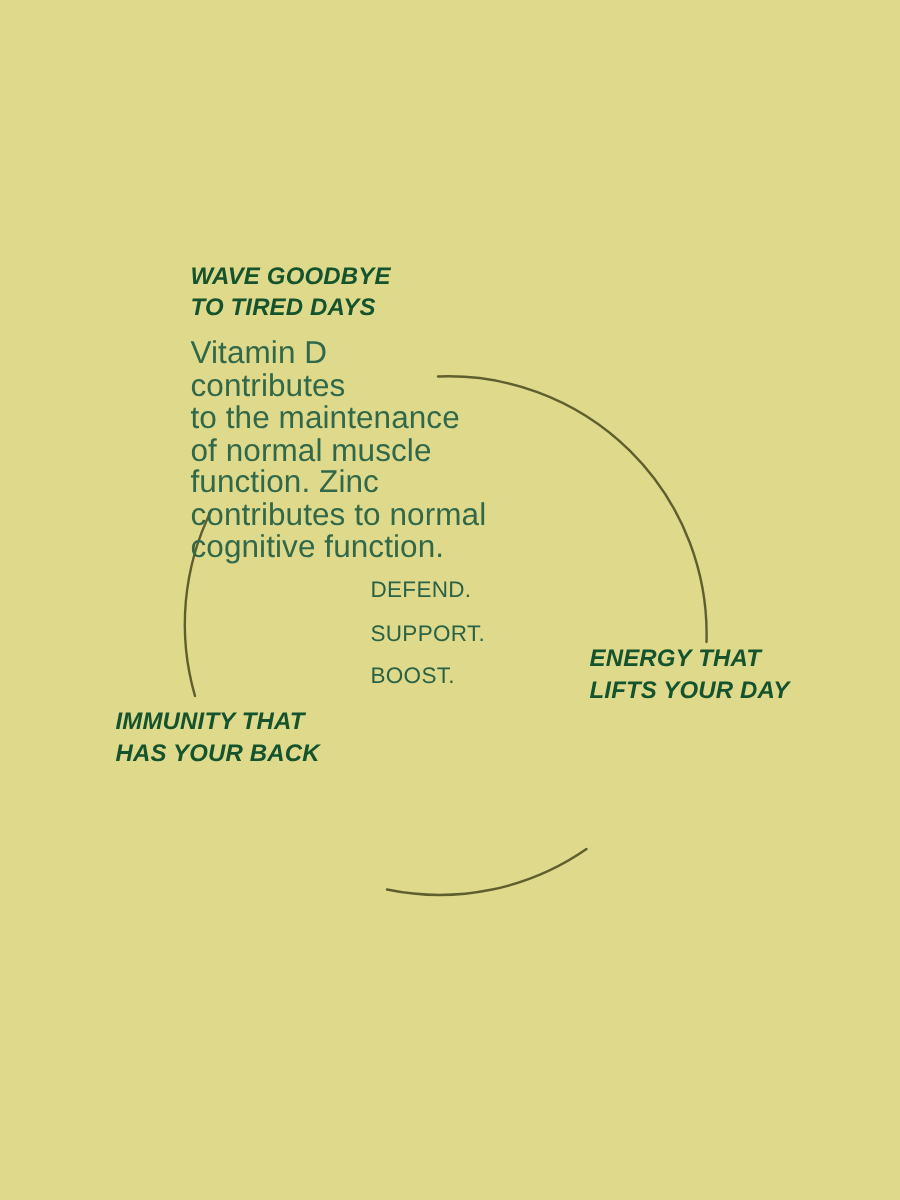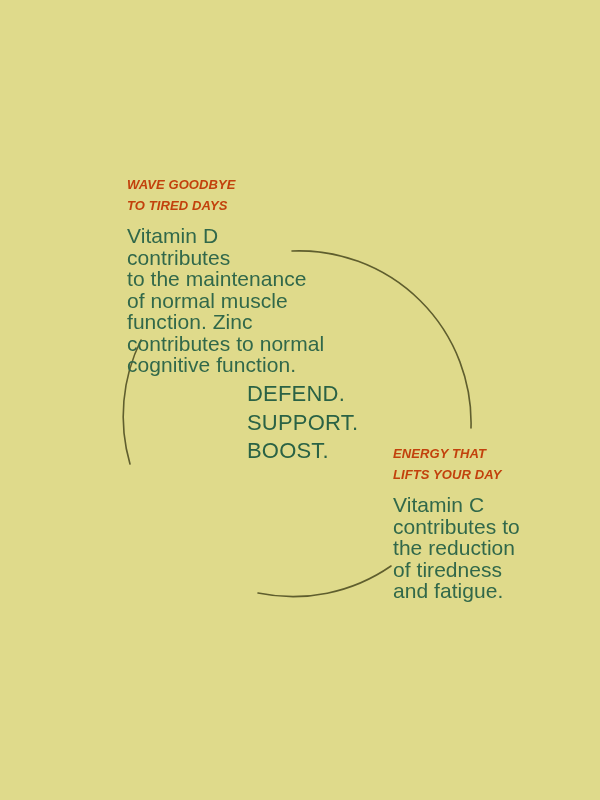--- a/index.html
+++ b/index.html
@@ -26,47 +26,47 @@
     width: 600px;
     height: 800px;
     pointer-events: none;
   }
   .block {
     position: absolute;
   }
   .heading {
     font-weight: bold;
     font-style: italic;
-    font-size: 13px;
+    font-size: 16px;
     line-height: 21px;
     letter-spacing: 0.1px;
-    color: #c2410c;
+    color: #14532d;
     margin: 0 0 9px 0;
     white-space: pre-line;
   }
   .body-text {
     font-size: 21px;
     line-height: 21.5px;
     color: #31684a;
     margin: 0;
     white-space: pre-line;
     letter-spacing: 0.05px;
   }
   .center-text {
     position: absolute;
-    font-size: 22px;
+    font-size: 15px;
     line-height: 28.5px;
     color: #2a6245;
     white-space: pre-line;
     letter-spacing: 0.2px;
   }
   
   #block-wave      { left: 127px; top: 174px; width: 200px; }
   #block-immunity  { left: 77px;  top: 471px; width: 210px; }
-  #block-energy    { left: 393px; top: 429px; width: 165px; margin-top: 14px; }
+  #block-energy    { left: 393px; top: 429px; width: 165px; }
   #center-tagline  { left: 247px; top: 380px; }
 </style>
 </head>
 <body>
 
 <div id="stage">
 
   <svg class="arc-layer" viewBox="0 0 600 800">
 
     <g fill="none" stroke="#5f5e2e" stroke-width="1.6" stroke-linecap="round">
@@ -84,29 +84,26 @@
 TO TIRED DAYS</h2>
     <p class="body-text">Vitamin D contributes
 to the maintenance
 of normal muscle
 function. Zinc
 contributes to normal
 cognitive function.</p>
   </div>
 
   <div class="block" id="block-immunity">
+    <h2 class="heading">IMMUNITY THAT
+HAS YOUR BACK</h2>
   </div>
 
   <div class="block" id="block-energy">
     <h2 class="heading">ENERGY THAT
 LIFTS YOUR DAY</h2>
-    <p class="body-text">Vitamin C
-contributes to
-the reduction
-of tiredness
-and fatigue.</p>
   </div>
 
   <div class="center-text" id="center-tagline">DEFEND.
 SUPPORT.
 BOOST.</div>
 
 </div>
 
 </body></html>

